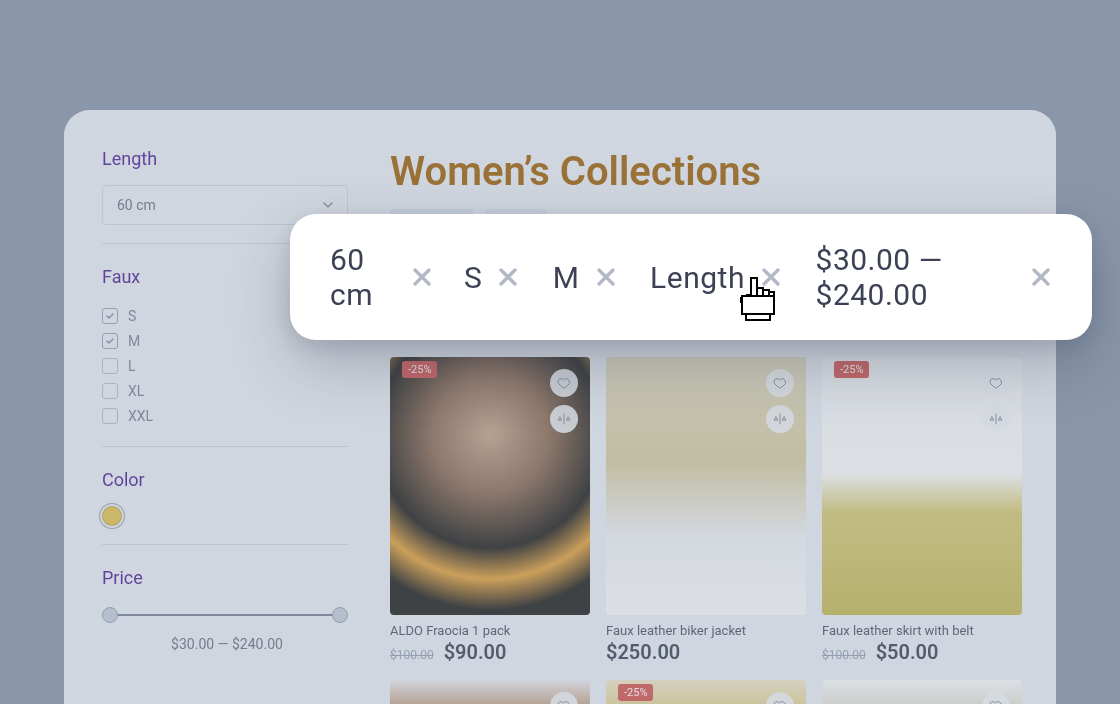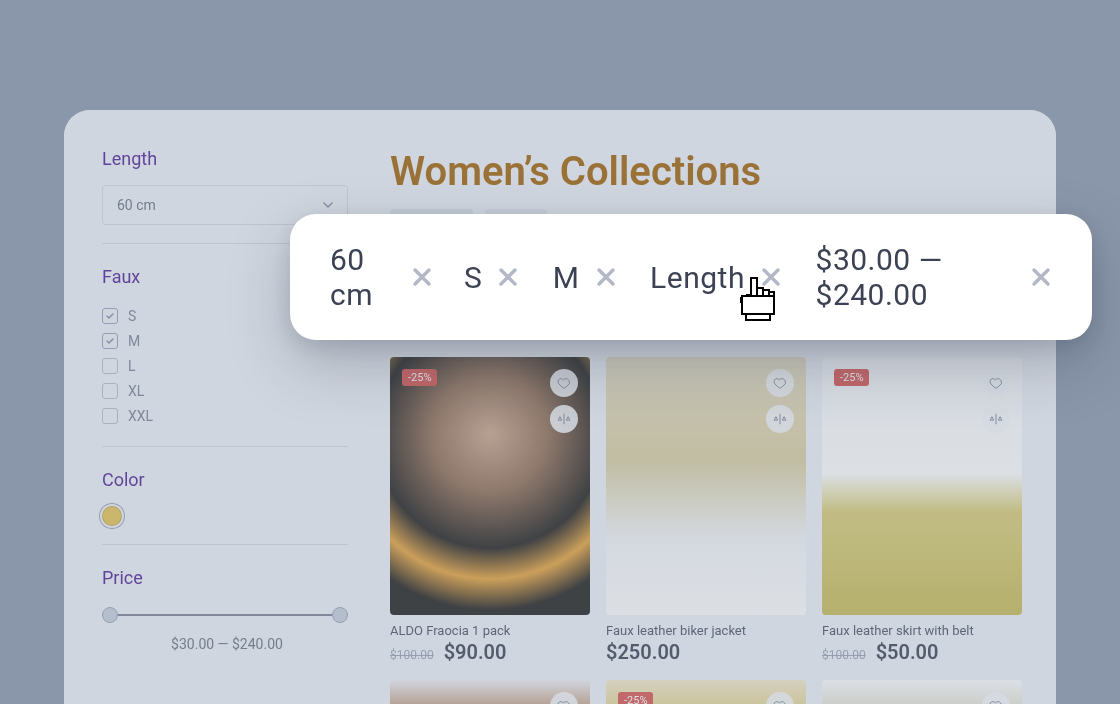--- a/index.html
+++ b/index.html
@@ -68,21 +68,21 @@
   }
   .tab.active { background: #dde2ec; color: #4a5164; }
   .grid {
     display: grid; grid-template-columns: repeat(3, 200px); gap: 16px 16px;
   }
   .card { width: 200px; }
   .thumb {
     width: 200px; height: 258px; border-radius: 4px; position: relative; overflow: hidden;
   }
   .thumb .badge {
-    position: absolute; top: 12px; left: 12px; background: #d9534f; color: #fff;
+    position: absolute; top: 4px; left: 12px; background: #d9534f; color: #fff;
     font-size: 11px; padding: 2px 6px; border-radius: 3px;
   }
   .cardbtns { position: absolute; top: 12px; right: 12px; display: flex; flex-direction: column; gap: 8px; }
   .circlebtn {
     width: 28px; height: 28px; border-radius: 50%; background: rgba(245,247,250,0.88);
     display: flex; align-items: center; justify-content: center; cursor: pointer;
   }
   .circlebtn svg { display: block; }
   .prod-name { font-size: 13px; color: #4a5164; margin-top: 8px; }
   .pricebar { display: flex; gap: 10px; align-items: baseline; margin-top: 2px; }

